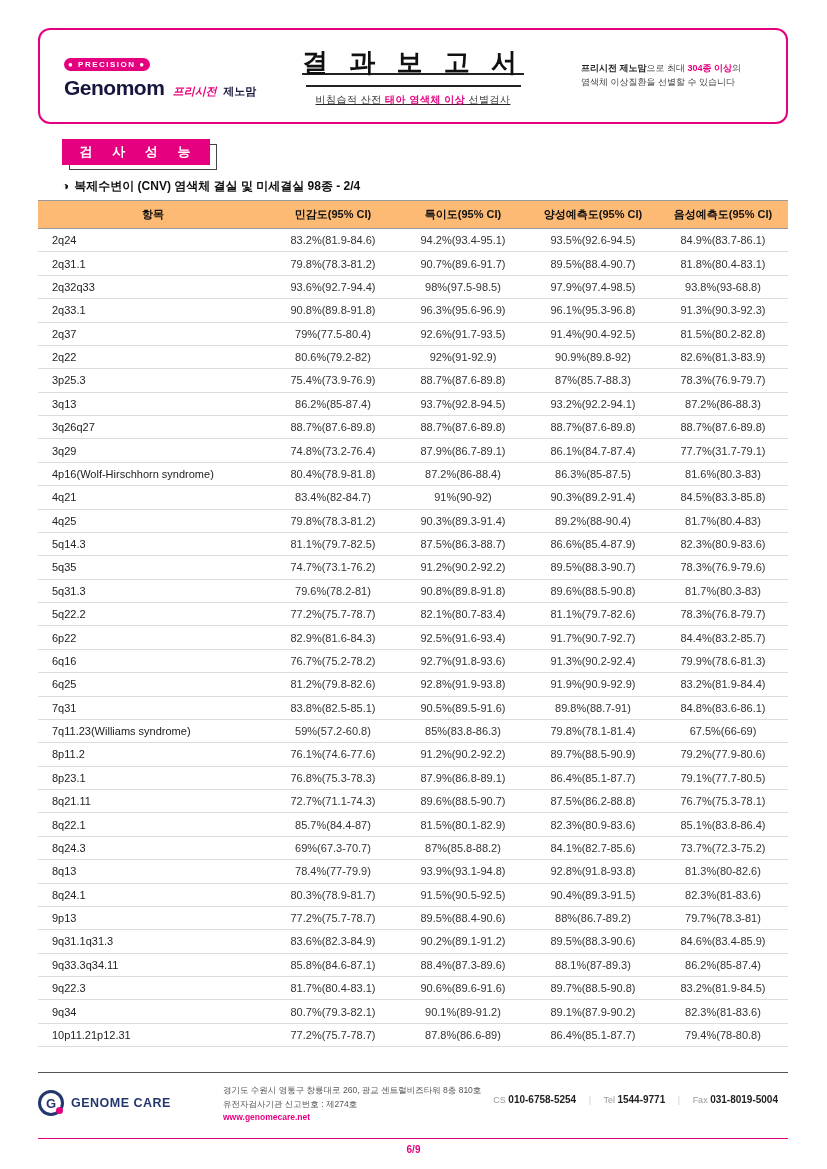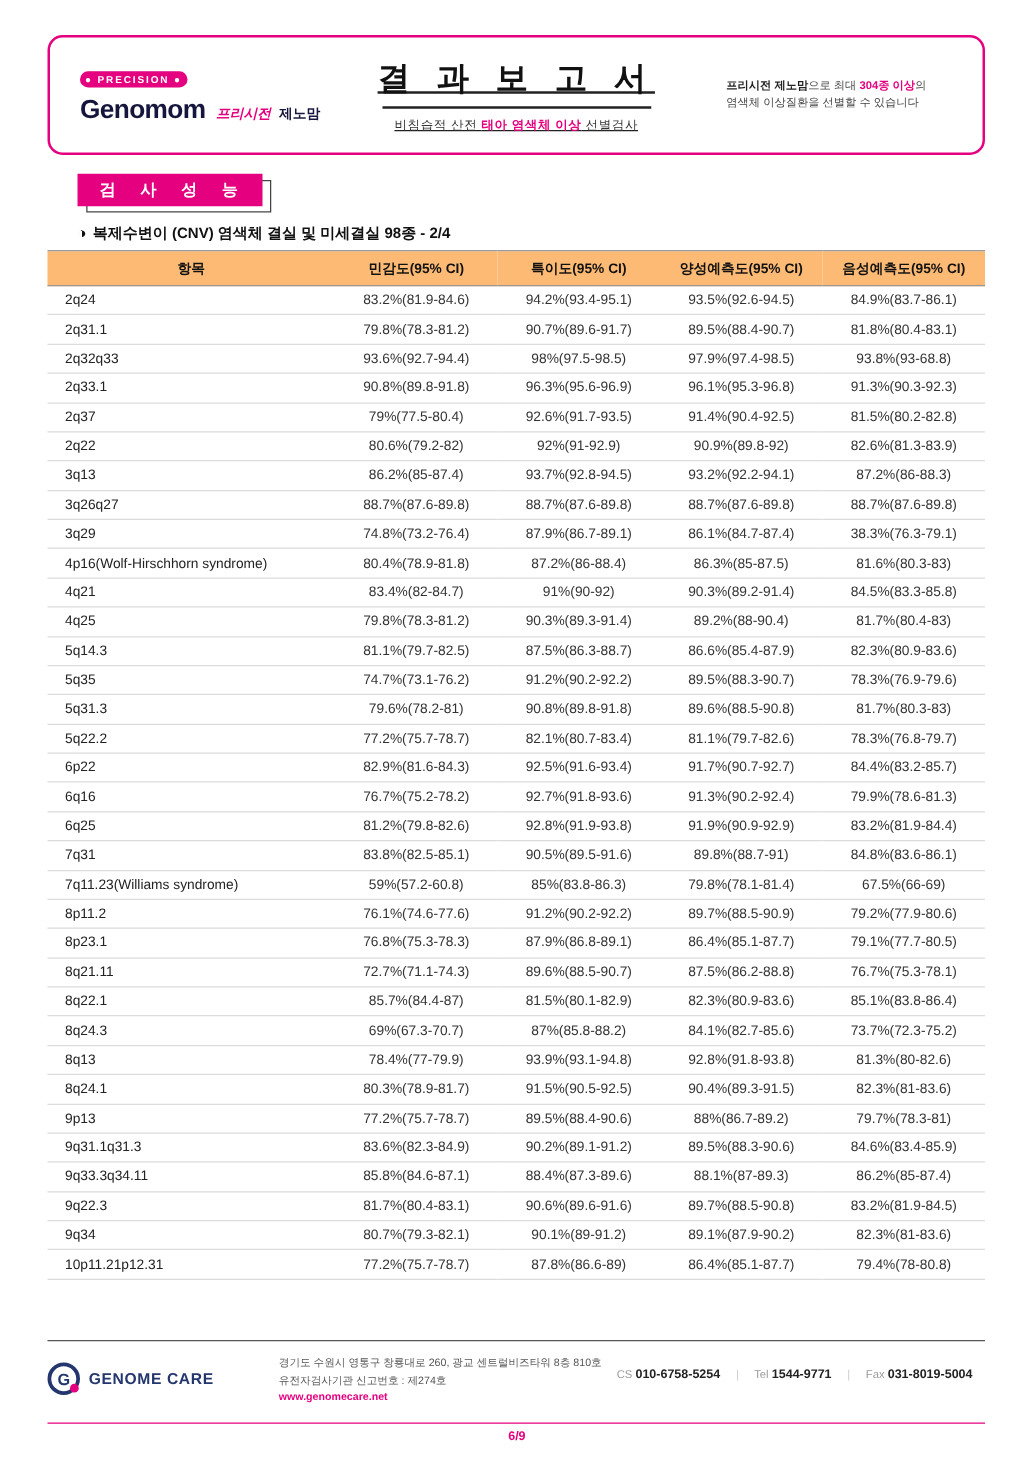--- a/index.html
+++ b/index.html
@@ -152,39 +152,46 @@
           <td>81.5%(80.2-82.8)</td>
         </tr>
         <tr>
           <td class="col-item">2q22</td>
           <td>80.6%(79.2-82)</td>
           <td>92%(91-92.9)</td>
           <td>90.9%(89.8-92)</td>
           <td>82.6%(81.3-83.9)</td>
         </tr>
         <tr>
+          <td class="col-item">3p25.3</td>
+          <td>75.4%(73.9-76.9)</td>
+          <td>88.7%(87.6-89.8)</td>
+          <td>87%(85.7-88.3)</td>
+          <td>78.3%(76.9-79.7)</td>
+        </tr>
+        <tr>
           <td class="col-item">3q13</td>
           <td>86.2%(85-87.4)</td>
           <td>93.7%(92.8-94.5)</td>
           <td>93.2%(92.2-94.1)</td>
           <td>87.2%(86-88.3)</td>
         </tr>
         <tr>
           <td class="col-item">3q26q27</td>
           <td>88.7%(87.6-89.8)</td>
           <td>88.7%(87.6-89.8)</td>
           <td>88.7%(87.6-89.8)</td>
           <td>88.7%(87.6-89.8)</td>
         </tr>
         <tr>
           <td class="col-item">3q29</td>
           <td>74.8%(73.2-76.4)</td>
           <td>87.9%(86.7-89.1)</td>
           <td>86.1%(84.7-87.4)</td>
-          <td>38.3%(76.3-79.1)</td>
+          <td>77.7%(31.7-79.1)</td>
         </tr>
         <tr>
           <td class="col-item">4p16(Wolf-Hirschhorn syndrome)</td>
           <td>80.4%(78.9-81.8)</td>
           <td>87.2%(86-88.4)</td>
           <td>86.3%(85-87.5)</td>
           <td>81.6%(80.3-83)</td>
         </tr>
         <tr>
           <td class="col-item">4q21</td>

